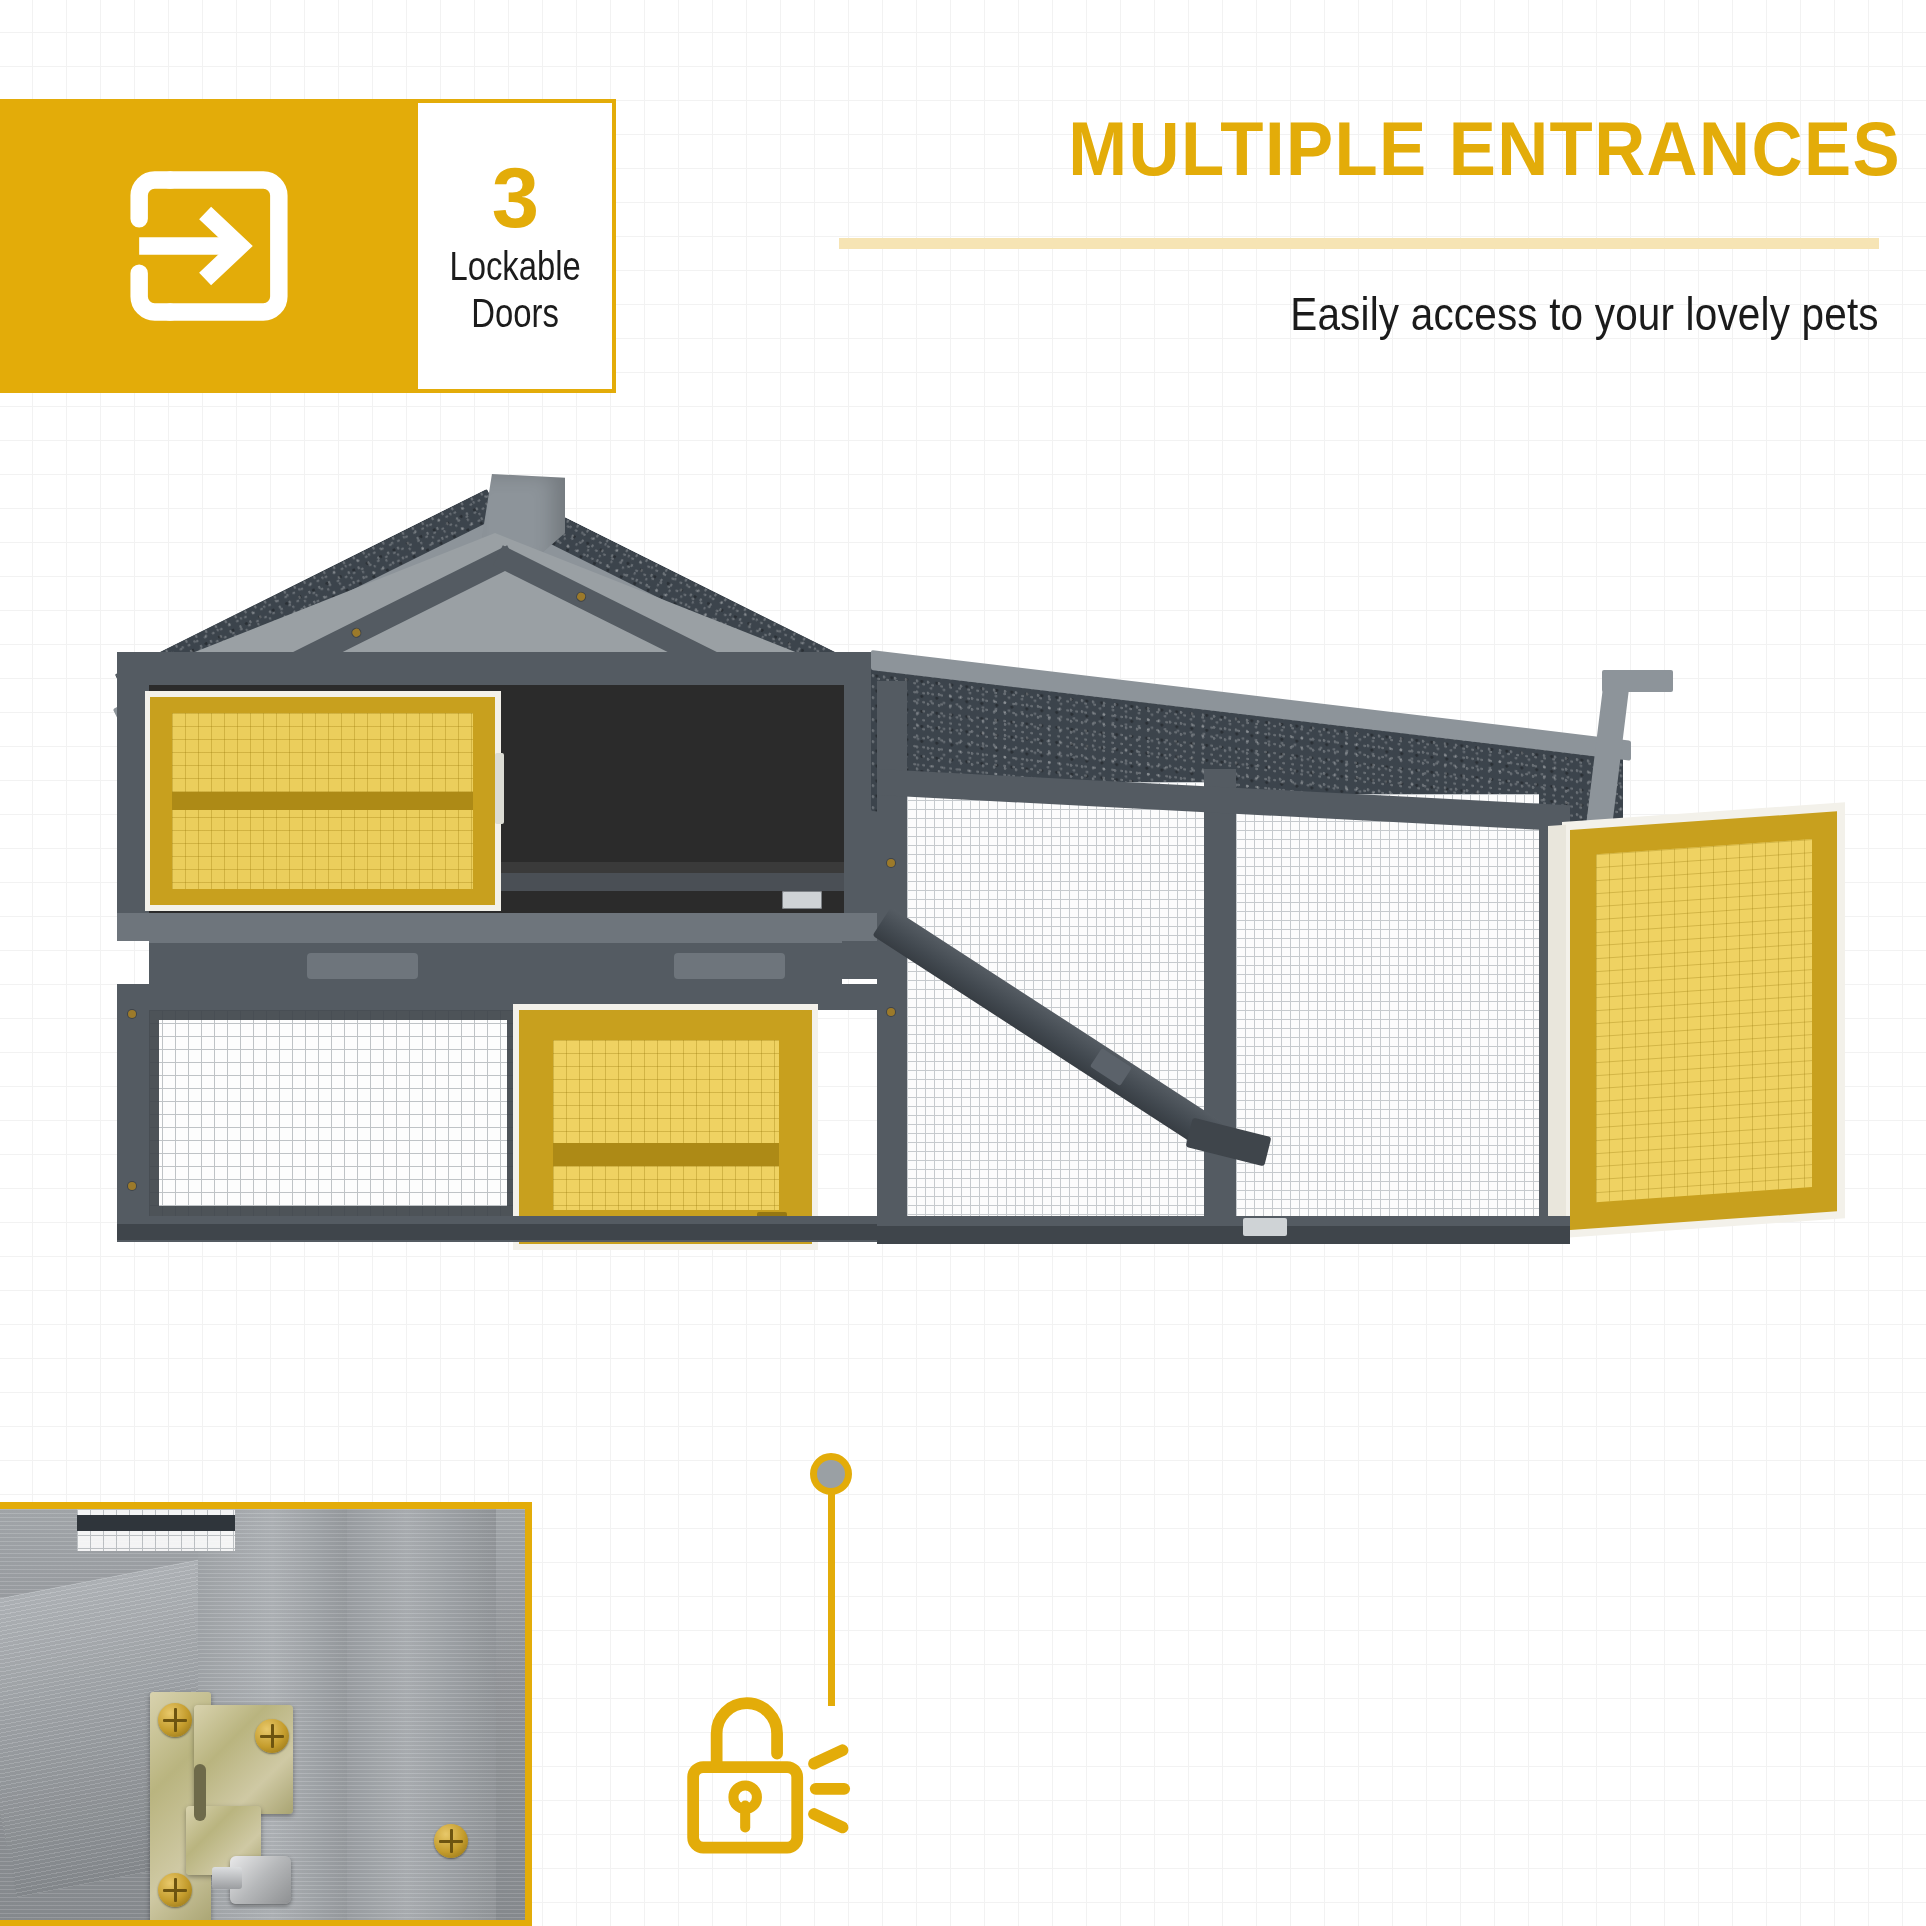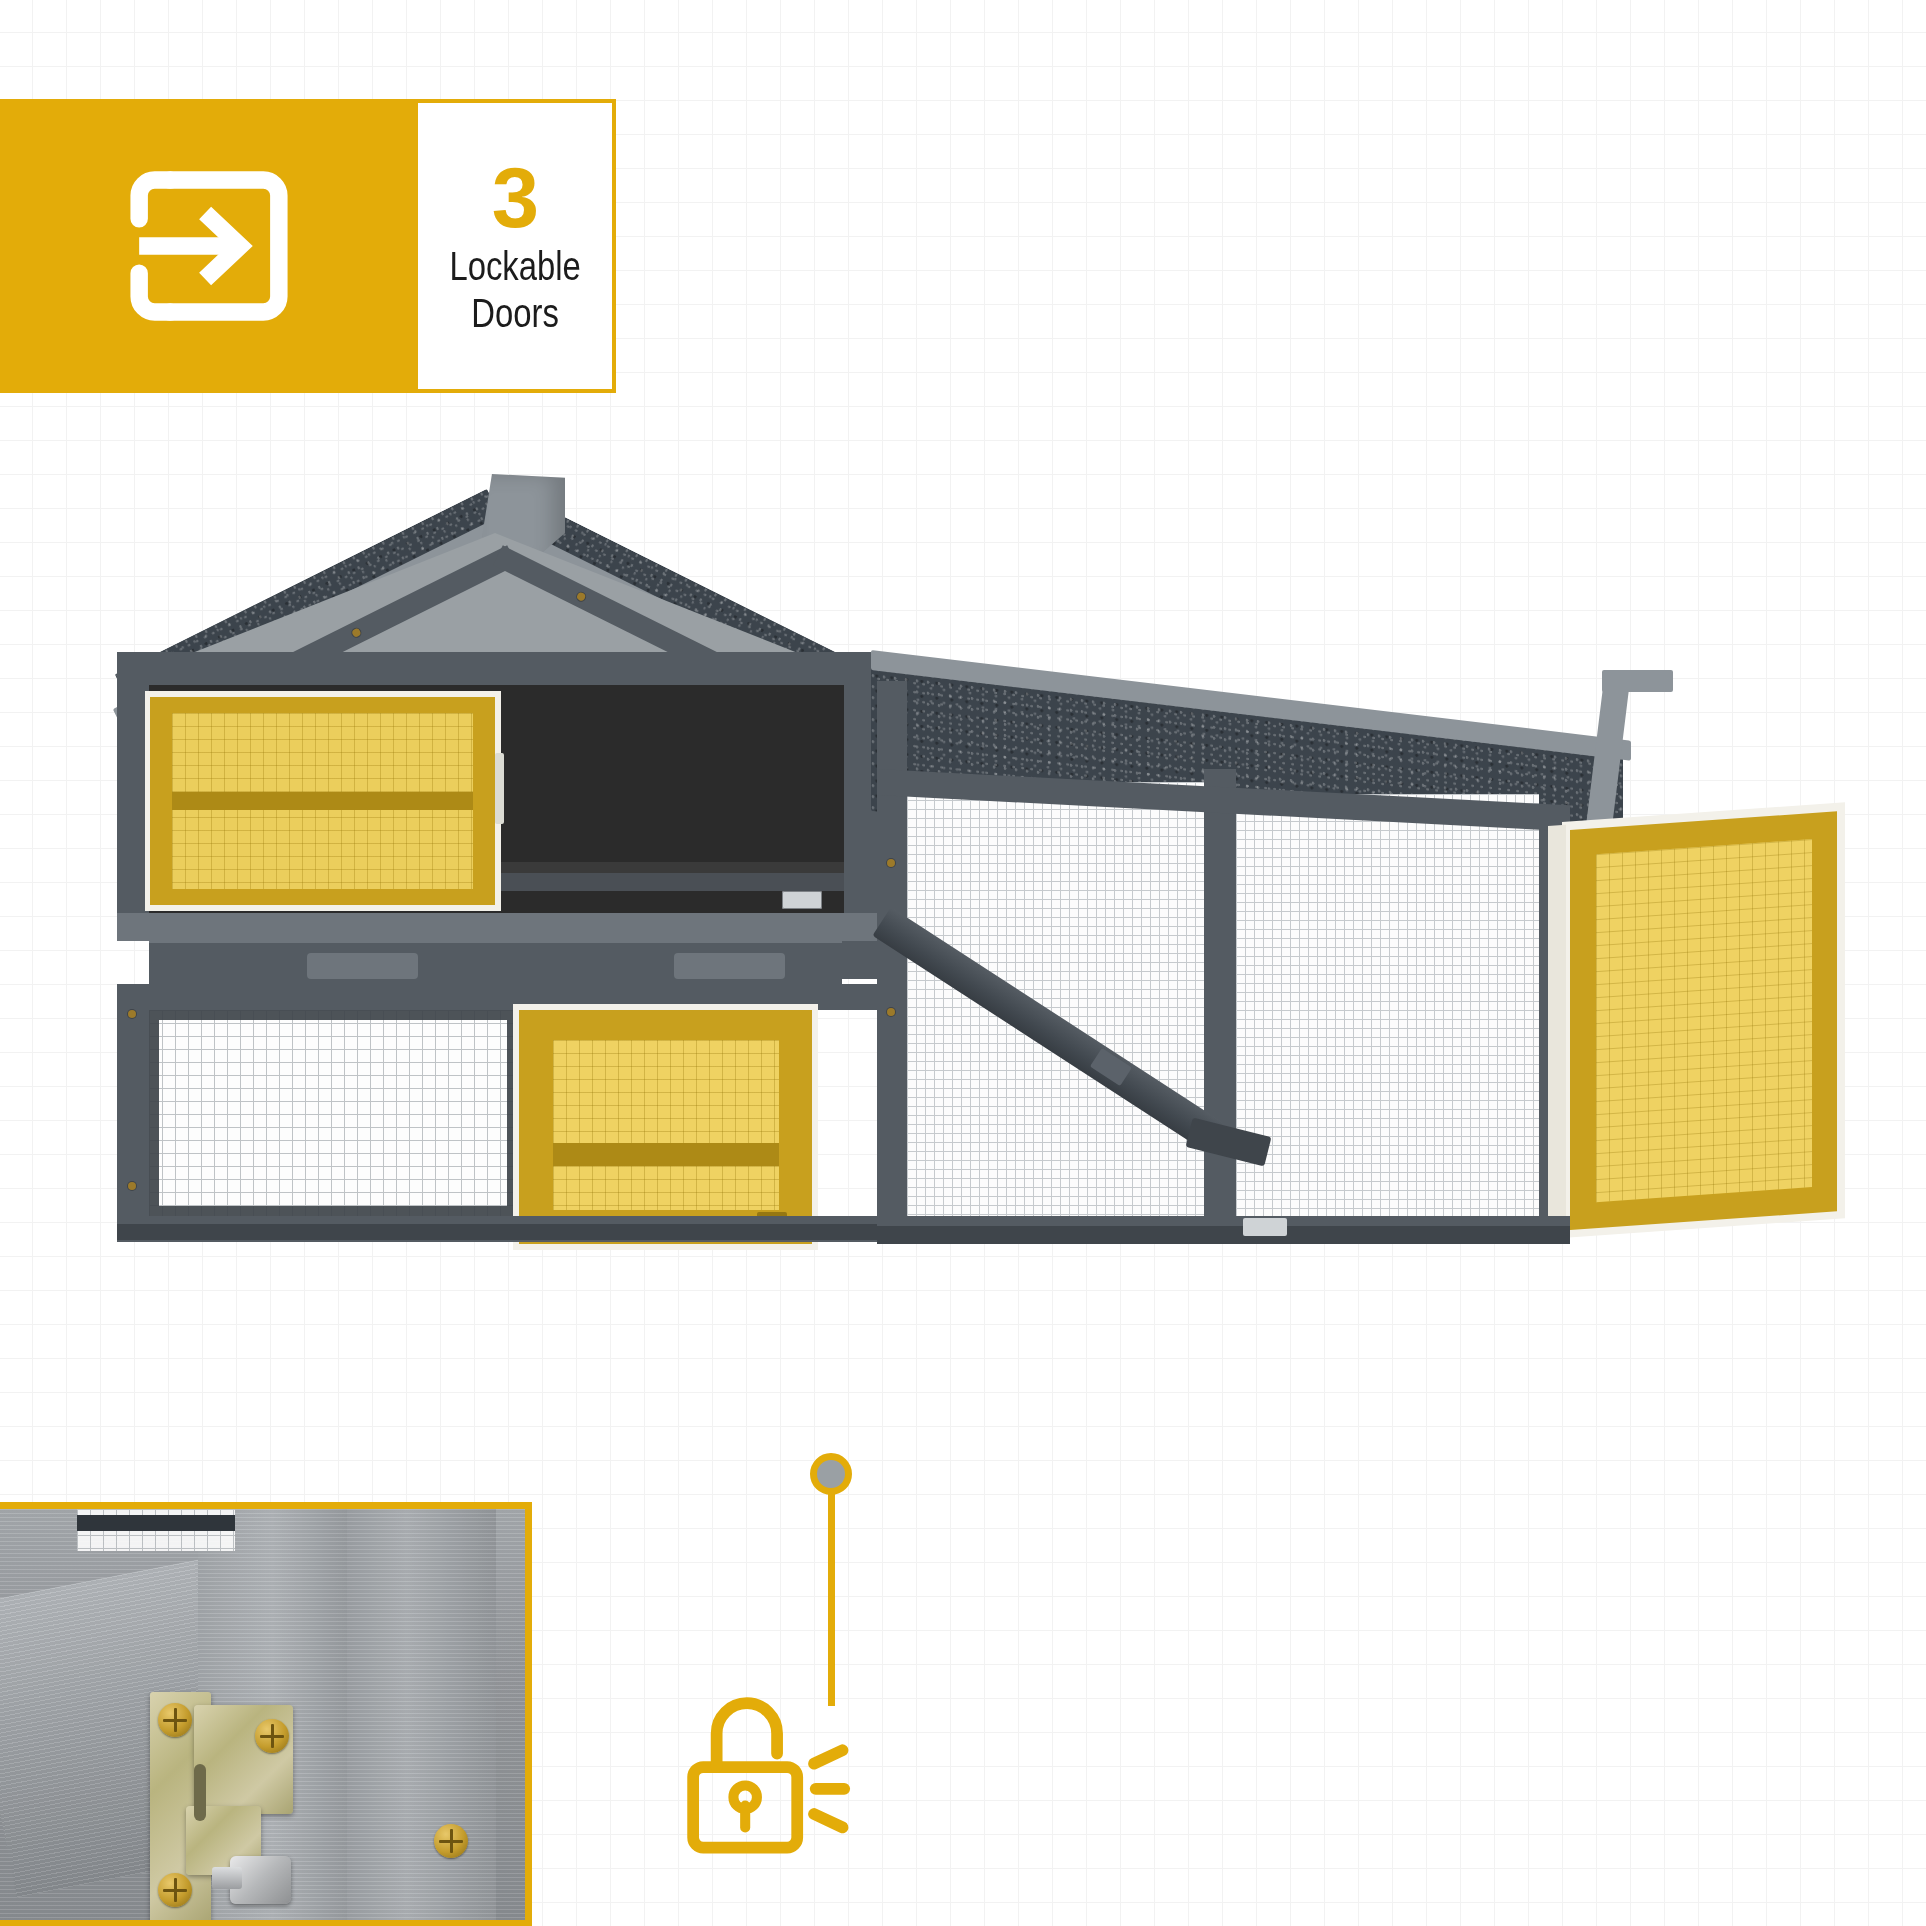--- a/index.html
+++ b/index.html
@@ -239,20 +239,25 @@
   </div>
 
   <div id="header-card">
     <div id="header-count">3</div>
     <div id="header-count-label">
       <span>Lockable</span>
       <span>Doors</span>
     </div>
   </div>
 
+  <div id="header-main">
+    <div id="header-title">MULTIPLE ENTRANCES</div>
+    <div id="header-rule"></div>
+    <div id="header-subtitle">Easily access to your lovely pets</div>
+  </div>
 
   <div id="product">
 
     <div class="abs felt-tex" style="left:87px; top:59px; width:416px; height:36px; transform-origin:right bottom; transform:rotate(-26.5deg); border-radius:2px;"></div>
     <div class="abs wood-vlt" style="left:77px; top:91px; width:426px; height:20px; transform-origin:right bottom; transform:rotate(-26.5deg); border-radius:2px;"></div>
 
     <div class="abs felt-tex" style="left:492px; top:59px; width:414px; height:36px; transform-origin:left bottom; transform:rotate(26.5deg); border-radius:2px;"></div>
     <div class="abs wood-vlt" style="left:492px; top:91px; width:424px; height:20px; transform-origin:left bottom; transform:rotate(26.5deg); border-radius:2px;"></div>
 
     <div class="abs wood-vlt" style="left:482px; top:48px; width:83px; height:95px; clip-path:polygon(12% 0,100% 4%,100% 62%,50% 100%,0 66%); box-shadow:inset -12px 0 20px rgba(0,0,0,.18);"></div>

